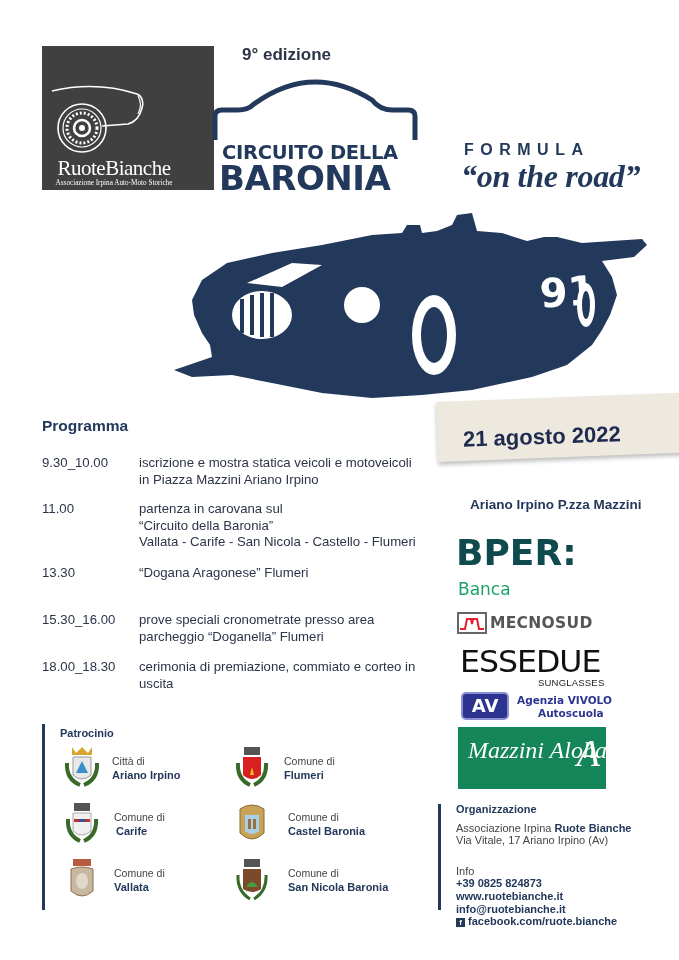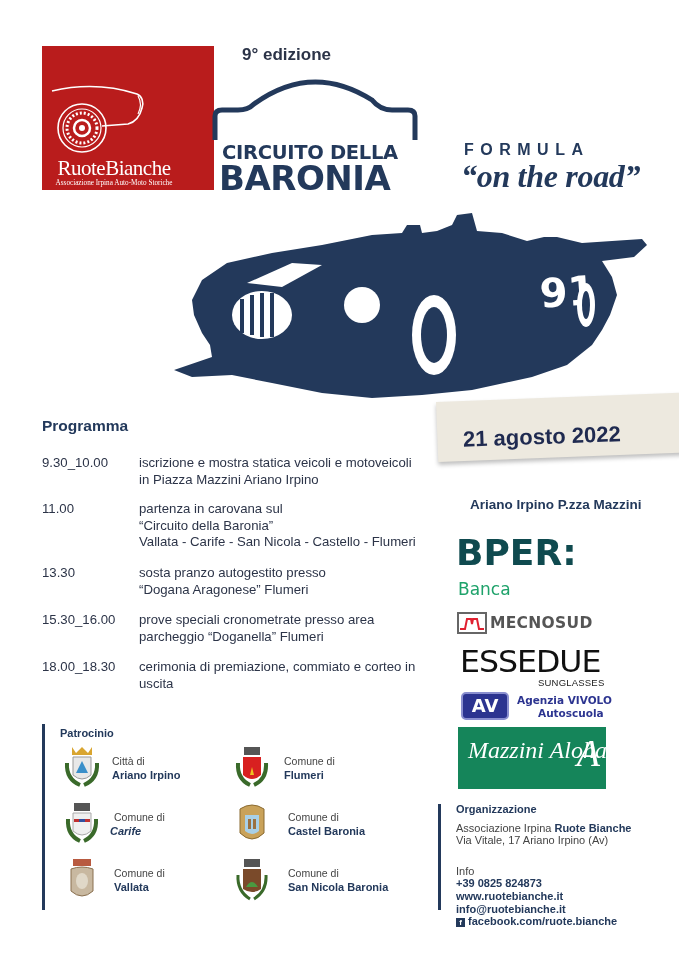--- a/index.html
+++ b/index.html
@@ -2,21 +2,21 @@
 <html><head>
 <meta charset="utf-8">
 <style>
   * { margin: 0; padding: 0; box-sizing: border-box; }
   html, body { width: 679px; height: 960px; background: #ffffff; overflow: hidden; }
   body { position: relative; font-family: "Liberation Sans", sans-serif; color: #1f2a44; }
 
   .abs { position: absolute; }
 
   
-  .logo-box { left: 42px; top: 46px; width: 172px; height: 144px; background: #b91c1c; }
+  .logo-box { left: 42px; top: 46px; width: 172px; height: 144px; background: #404040; }
   .logo-box svg { position: absolute; left: 0; top: 0; }
   .logo-name { position: absolute; left: 0; width: 144px; top: 110px; text-align: center; color: #fff;
     font-family: "Liberation Serif", serif; font-size: 21px; letter-spacing: -0.5px; }
   .logo-sub { position: absolute; left: 0; width: 144px; top: 133px; text-align: center; color: #fff;
     font-family: "Liberation Serif", serif; font-size: 7.2px; }
 
   
   .edition { left: 242px; top: 45px; font-size: 17px; font-weight: bold; color: #2c3448; }
   .arch { left: 212px; top: 70px; }
   .title1 { left: 222px; top: 141px; font-family: "DejaVu Sans", sans-serif; font-weight: bold;
@@ -135,21 +135,20 @@
   <div class="time">11.00</div>
   <div class="desc">
     <div>partenza  in carovana sul</div>
     <div>“Circuito della Baronia”</div>
     <div>Vallata - Carife - San Nicola - Castello - Flumeri</div>
   </div>
 </div>
 <div class="prog-row" style="top:565px;">
   <div class="time">13.30</div>
   <div class="desc">
-    <div>sosta pranzo autogestito presso</div>
     <div>“Dogana Aragonese” Flumeri</div>
   </div>
 </div>
 <div class="prog-row" style="top:612px;">
   <div class="time">15.30_16.00</div>
   <div class="desc">
     <div>prove speciali cronometrate presso area</div>
     <div>parcheggio “Doganella” Flumeri</div>
   </div>
 </div>
@@ -210,21 +209,21 @@
 <div class="patron" style="left:64px; top:801px;">
   <svg class="crest" width="36" height="46" viewBox="0 0 36 46">
     <rect x="10" y="2" width="16" height="8" fill="#555"></rect>
     <path d="M9 12 L27 12 L27 30 Q18 38 9 30 Z" fill="#f0f0f0" stroke="#aaa"></path>
     <rect x="10" y="18" width="16" height="3" fill="#c03030"></rect>
     <rect x="15" y="18" width="6" height="3" fill="#3050a0"></rect>
     <path d="M4 18 Q3 34 16 40" fill="none" stroke="#3a6a2a" stroke-width="4"></path>
     <path d="M32 18 Q33 34 20 40" fill="none" stroke="#3a6a2a" stroke-width="4"></path>
   </svg>
   <div class="pre" style="left:50px;">Comune di</div>
-  <div class="name" style="left:46px;font-style:italic;">Carife</div>
+  <div class="name" style="left:52px;">Carife</div>
 </div>
 <div class="patron" style="left:234px; top:801px;">
   <svg class="crest" width="36" height="46" viewBox="0 0 36 46">
     <path d="M6 8 Q18 0 30 8 L30 32 Q18 44 6 32 Z" fill="#c9a25a" stroke="#8a6a30"></path>
     <path d="M11 14 L25 14 L25 30 Q18 36 11 30 Z" fill="#a8d0e8"></path>
     <rect x="14" y="18" width="3" height="10" fill="#9a7040"></rect>
     <rect x="19" y="18" width="3" height="10" fill="#9a7040"></rect>
   </svg>
   <div class="pre" style="left:54px;">Comune di</div>
   <div class="name" style="left:54px;">Castel Baronia</div>

